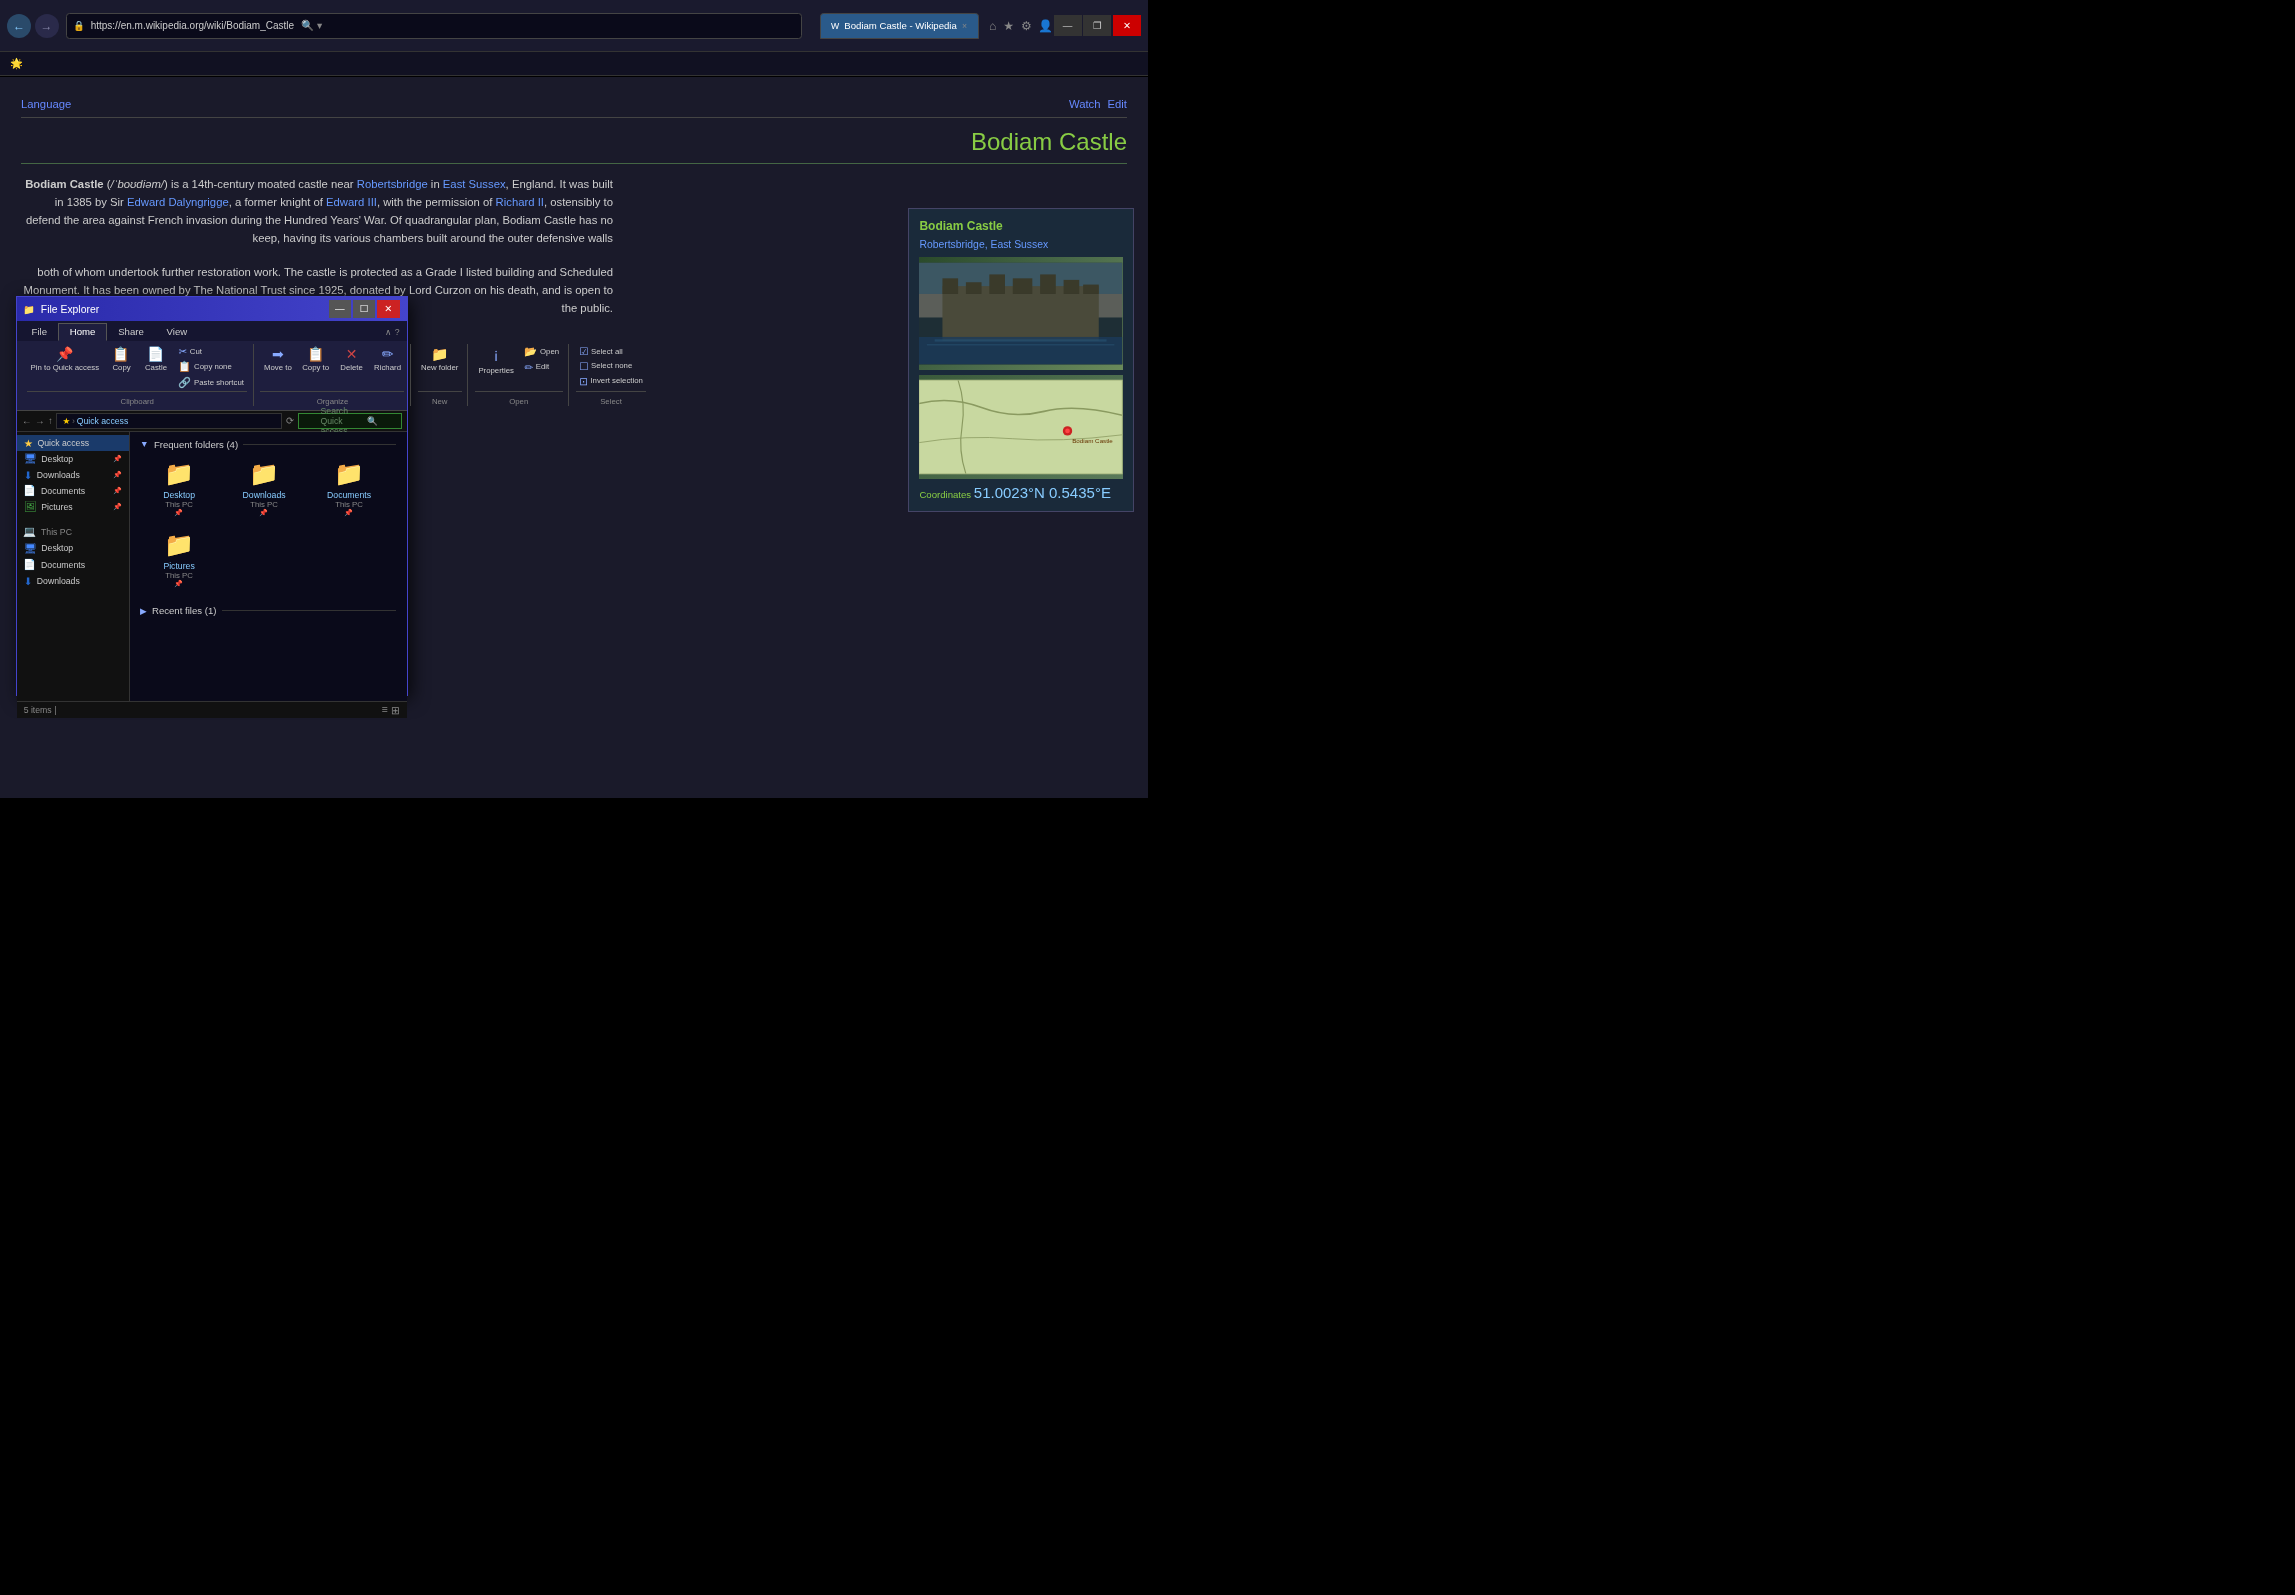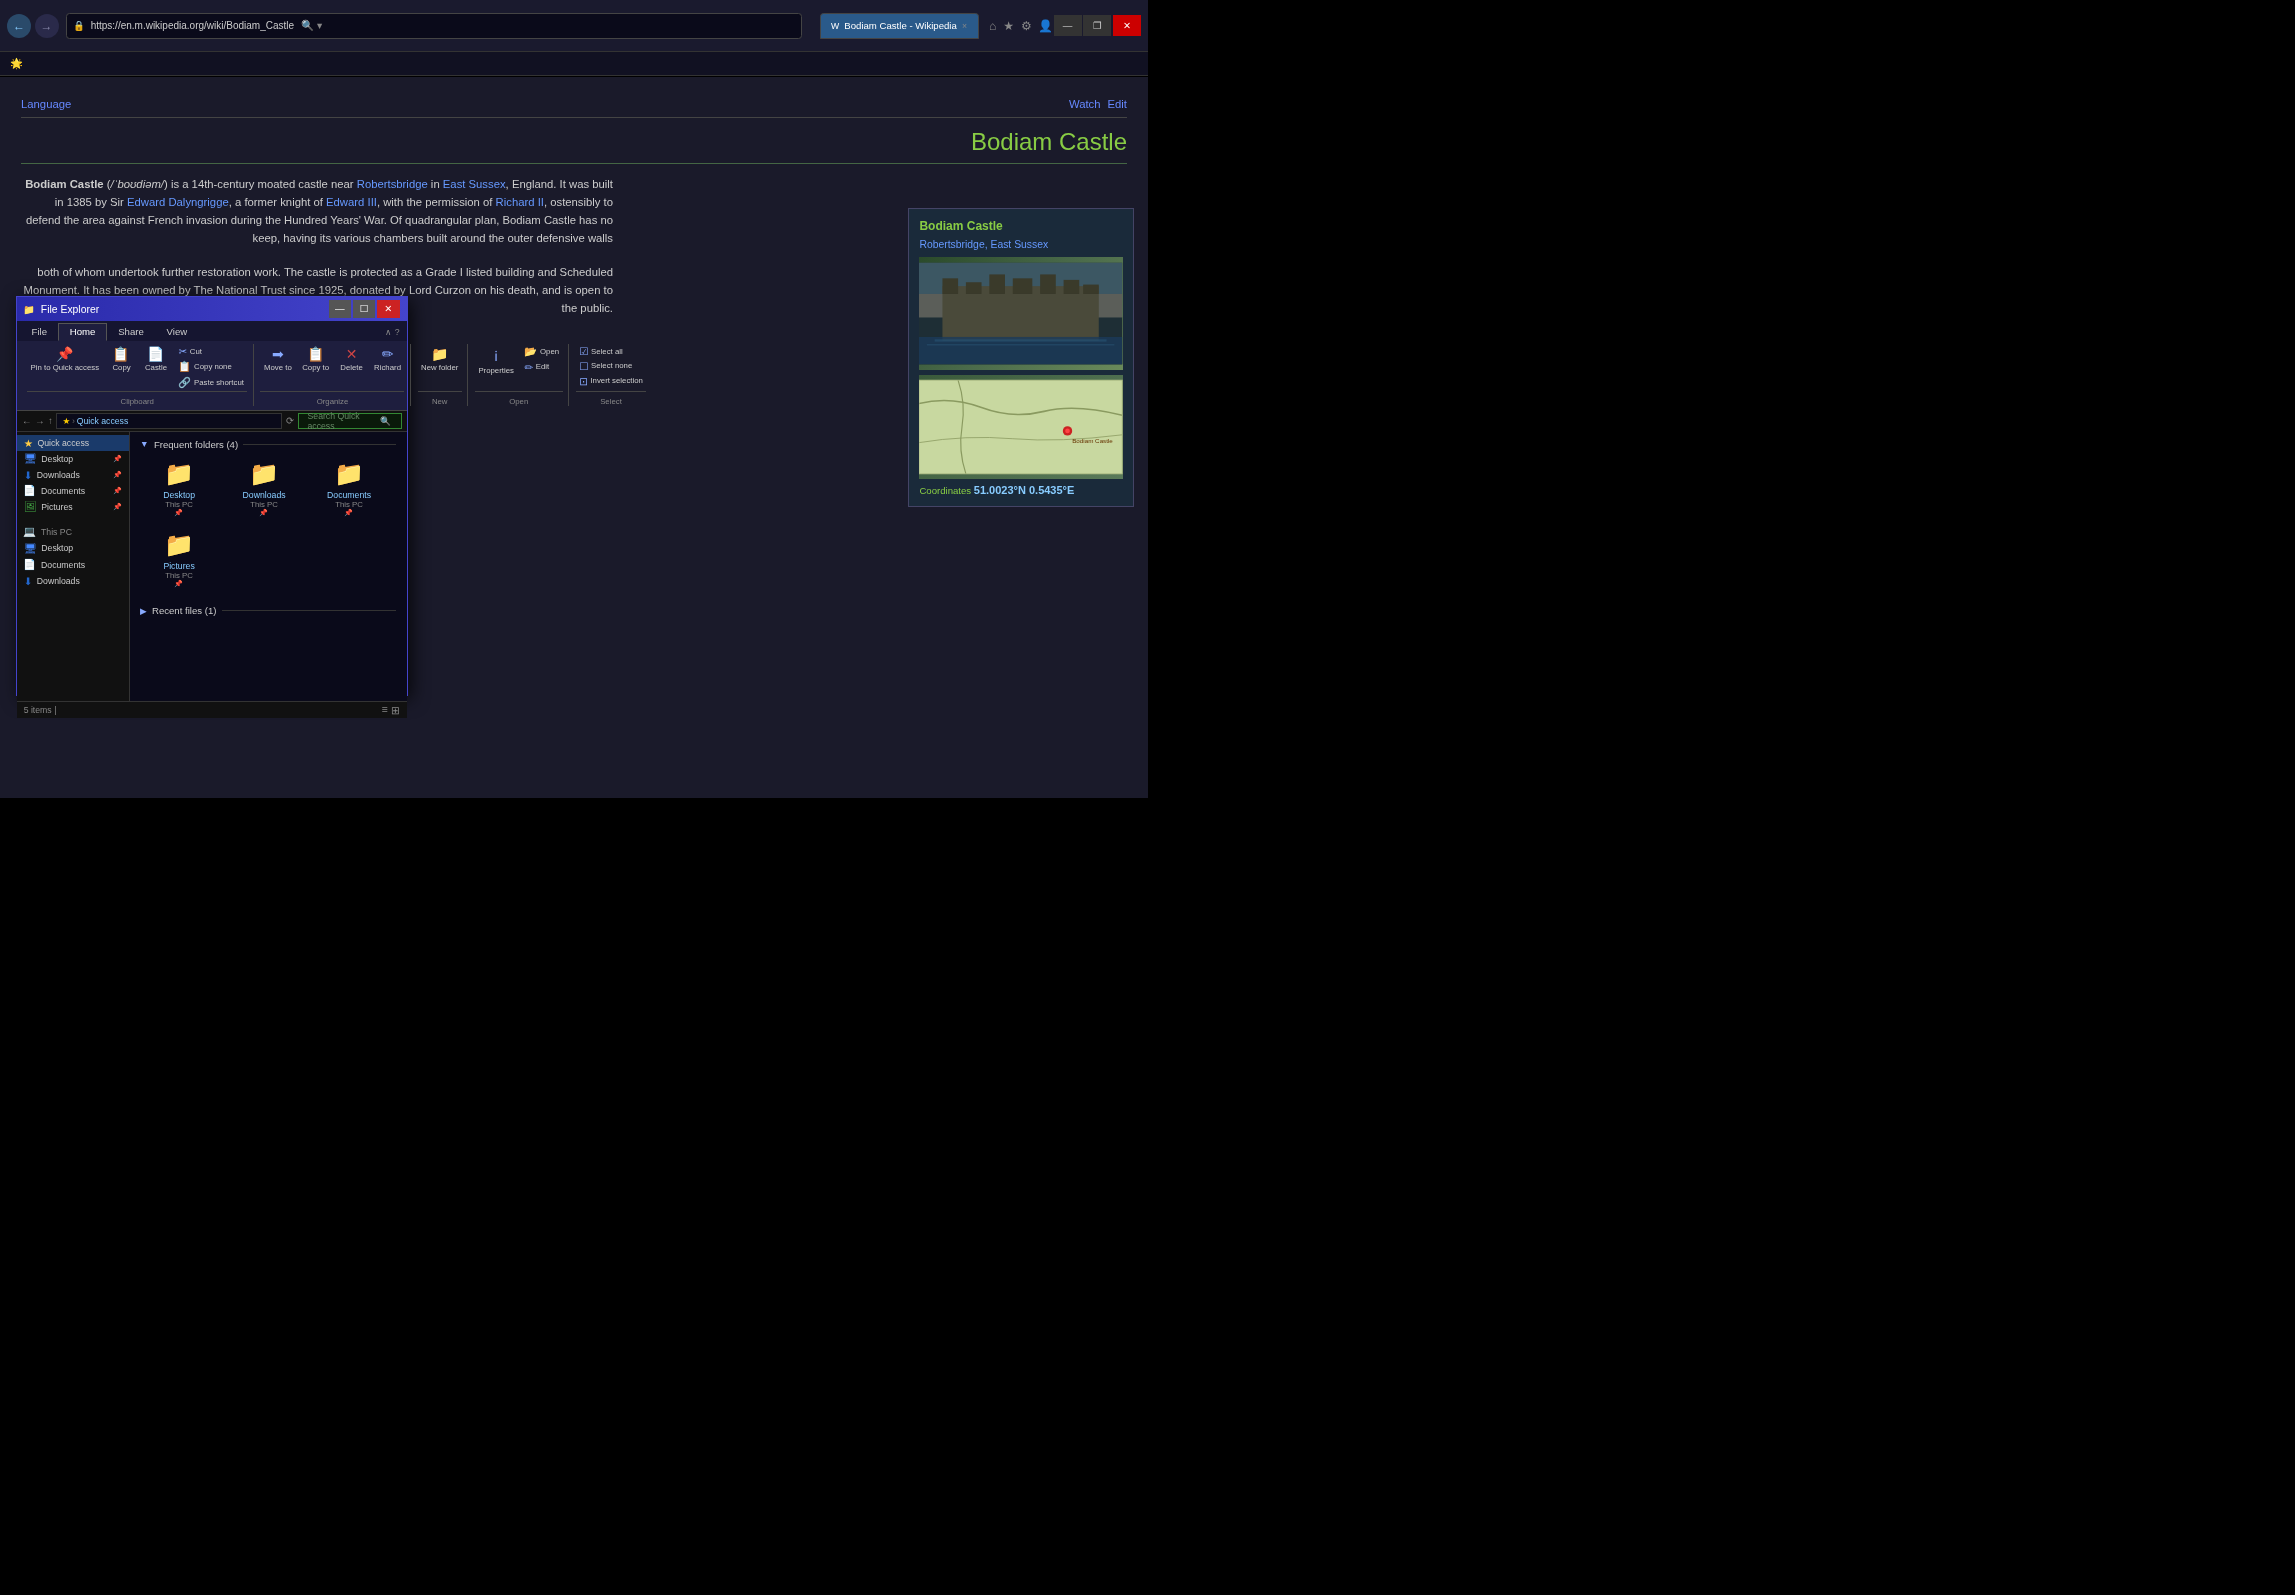--- a/index.html
+++ b/index.html
@@ -97,21 +97,21 @@
     .infobox-img {
       width: 100%; height: 113px; background: linear-gradient(135deg, #2a4a2a, #4a6a4a, #6a8a5a);
       margin-bottom: 5.2px; position: relative; overflow: hidden;
     }
     .castle-svg { width: 100%; height: 100%; }
     .infobox-map {
       width: 100%; height: 104px; background: linear-gradient(135deg, #3a5a3a, #5a7a5a);
       margin-top: 5.2px; position: relative;
     }
     .infobox-coords { color: #88cc44; font-size: 9.6px; margin-top: 5.2px; }
-    .infobox-coords-val { color: #88ccff; font-size: 11px; font-weight: bold; }
+    .infobox-coords-val { color: #88ccff; font-size: 15px; }
 
     
     .file-explorer {
       position: absolute; left: 15.7px; top: 296px; width: 392px; height: 400px;
       background: #1a1a1a; border: 1.7px solid #4444cc; z-index: 100;
       box-shadow: 3.5px 3.5px 17.4px rgba(0,0,0,0.8);
     }
     .fe-titlebar {
       background: linear-gradient(to right, #2a2aaa, #4444cc);
       height: 24px; display: flex; align-items: center; padding: 0 7px;
@@ -179,21 +179,21 @@
     .fe-addr-path {
       flex: 1; display: flex; align-items: center; gap: 1.7px;
       background: #0a0a1a; border: 0.9px solid #333; height: 15.7px; padding: 0 5.2px;
     }
     .fe-addr-star { color: #ffcc00; font-size: 8.7px; }
     .fe-addr-crumb { color: #88ccff; font-size: 8.7px; }
     .fe-addr-sep { color: #666; font-size: 8.7px; }
     .fe-addr-refresh { color: #888; font-size: 9.6px; cursor: pointer; }
     .fe-search-box {
       width: 104px; height: 15.7px; background: #0a1a0a; border: 0.9px solid #338833;
-      display: flex; align-items: center; padding: 0 9px;
+      display: flex; align-items: center; padding: 0 22px;
     }
     .fe-search-text { color: #668866; font-size: 8.7px; flex: 1; }
     .fe-search-icon { color: #668866; font-size: 8.7px; }
 
     
     .fe-main { display: flex; height: calc(100% - 24px - 63px - 21px - 21px); }
 
     
     .fe-sidebar {
       width: 113px; background: #111; border-right: 0.9px solid #333;

